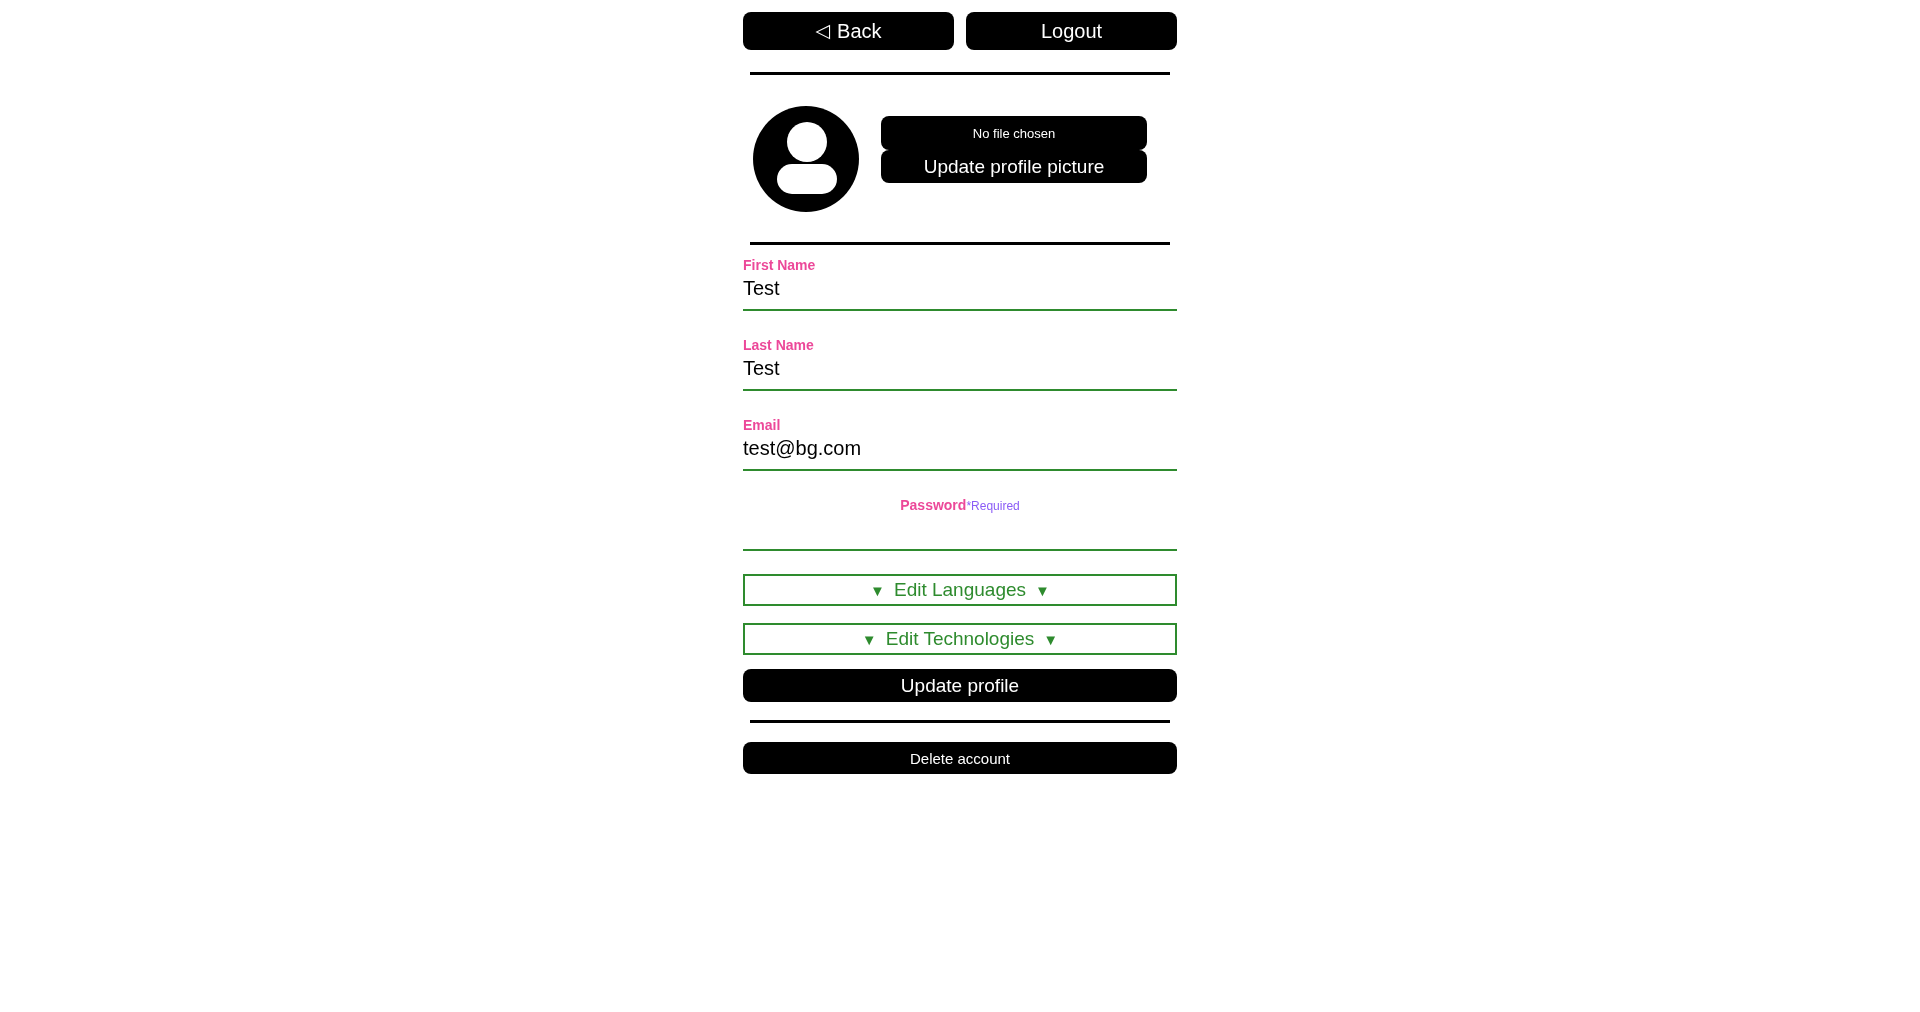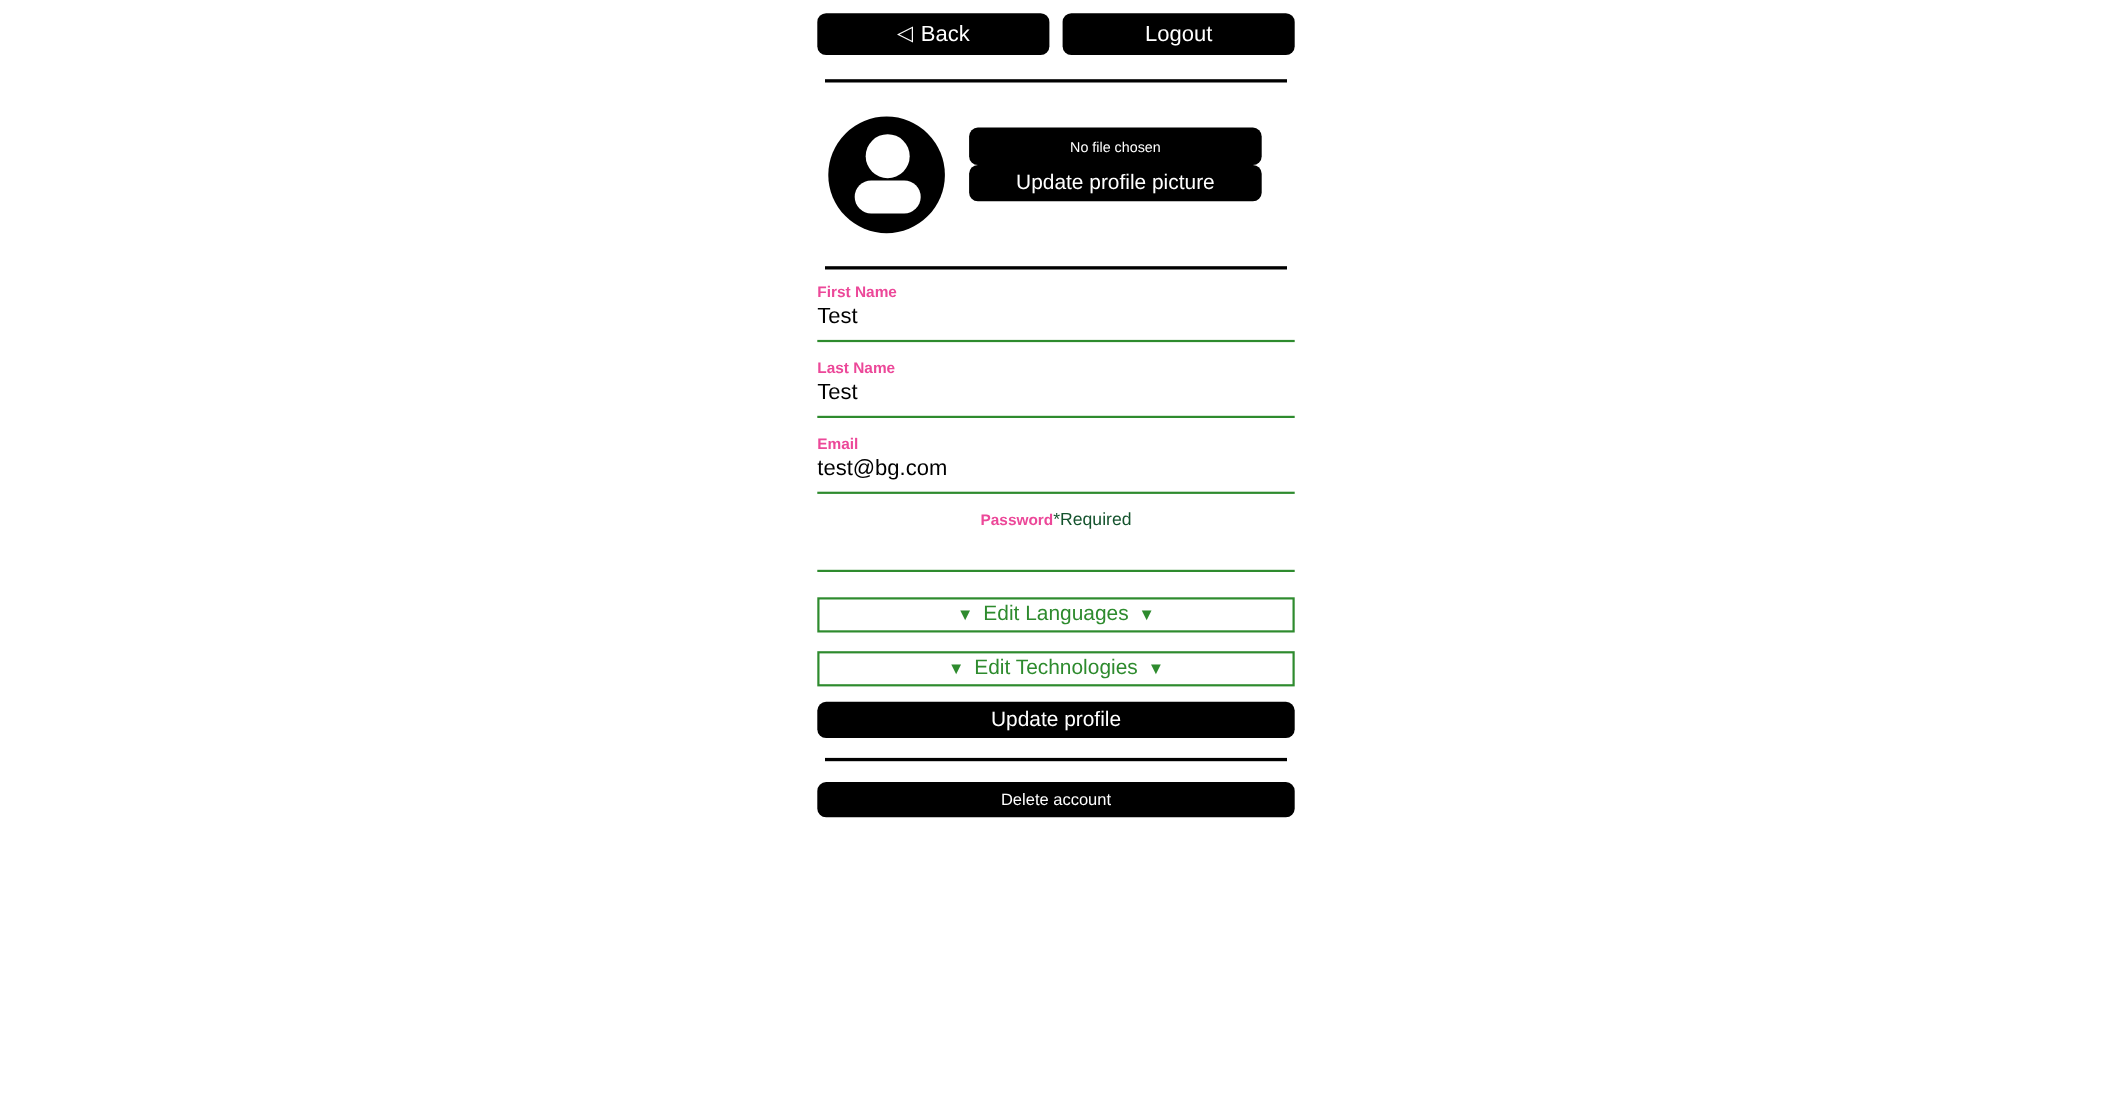--- a/index.html
+++ b/index.html
@@ -79,36 +79,36 @@
   .file-col {
     flex: 1;
     display: flex;
     flex-direction: column;
     padding-top: 10px;
   }
   .btn-file-status { height: 34px; font-size: 13px; }
   .btn-update-pic  { height: 33px; font-size: 19px; }
   
   .form-area { margin-top: 12px; }
-  .field { margin-top: 15px; }
+  .field { margin-top: 26px; }
   .field:first-child { margin-top: 0; }
   .field-label-row {
     display: flex;
     justify-content: center;
     align-items: baseline;
   }
   .field-label {
     color: #ec4899;
     font-size: 14px;
     display: block;
     font-weight: bold;
   }
   .required-note {
-    color: #14532d;
-    font-size: 16px;
+    color: #8b5cf6;
+    font-size: 12px;
   }
   .field-input {
     display: block;
     width: 100%;
     border: none;
     border-bottom: 2px solid #2e8b2e;
     outline: none;
     font-size: 20px;
     color: #000000;
     background: transparent;

